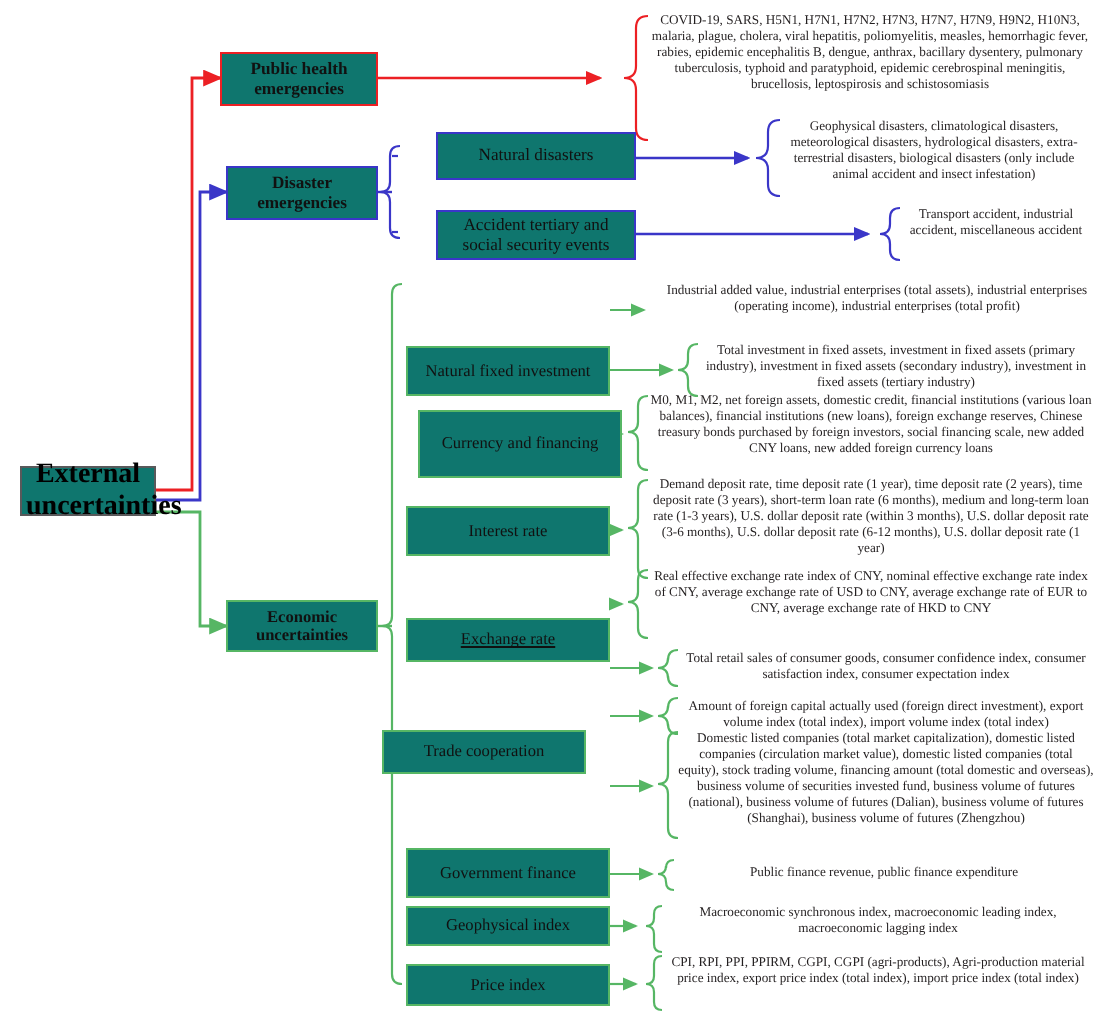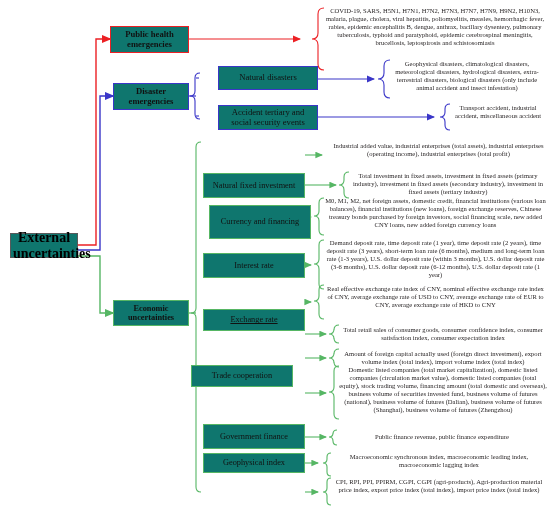--- a/index.html
+++ b/index.html
@@ -175,15 +175,18 @@
   <div class="box green" style="left:203px;top:424px;width:102px;height:25px;">
     <span>Government finance</span>
   </div>
   <div class="leaf green-t" style="left:338px;top:433px;width:208px;">Public finance revenue, public finance expenditure</div>
 
   <div class="box green" style="left:203px;top:453px;width:102px;height:20px;">
     <span>Geophysical index</span>
   </div>
   <div class="leaf green-t" style="left:332px;top:453px;width:214px;">Macroeconomic synchronous index, macroeconomic leading index, macroeconomic lagging index</div>
 
+  <div class="box green" style="left:203px;top:482px;width:102px;height:21px;">
+    <span>Price index</span>
+  </div>
   <div class="leaf green-t" style="left:332px;top:478px;width:214px;">CPI, RPI, PPI, PPIRM, CGPI, CGPI (agri-products), Agri-production material price index, export price index (total index), import price index (total index)</div>
 
 </div>
 
 </body></html>

